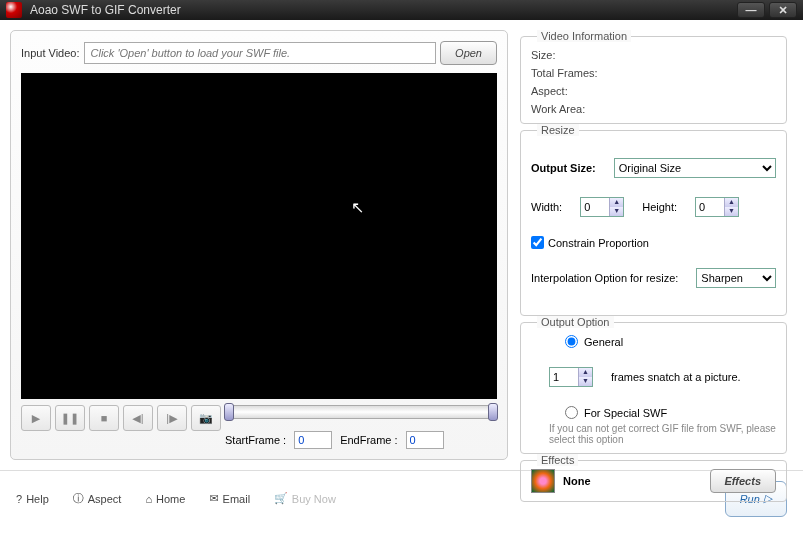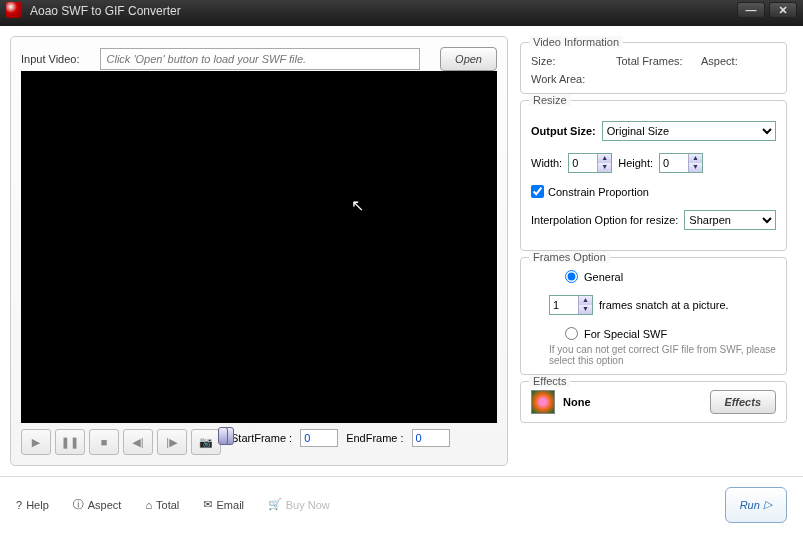--- a/index.html
+++ b/index.html
@@ -1,45 +1,45 @@
 <!DOCTYPE html>
 <html><head>
 <meta charset="utf-8">
 <style>
 * { box-sizing: border-box; margin: 0; padding: 0; font-family: Tahoma, Arial, sans-serif; font-size: 11px; }
 body { background: #fff; width: 803px; height: 544px; overflow: hidden; }
-.titlebar { height: 26px; background: linear-gradient(#3a3a3a, #1a1a1a); display: flex; align-items: flex-end; padding: 8px 6px; color: #ddd; }
+.titlebar { height: 20px; background: linear-gradient(#3a3a3a, #1a1a1a); display: flex; align-items: center; padding: 8px 6px; color: #ddd; }
 .titlebar .app-icon { width: 16px; height: 16px; background: radial-gradient(circle at 30% 30%, #fff, #cc0000 40%, #800000); border-radius: 2px; margin-right: 8px; }
 .titlebar .title { flex: 1; font-size: 12px; }
 .winbtns { display: flex; gap: 4px; }
 .winbtn { width: 28px; height: 16px; background: linear-gradient(#555,#333); border: 1px solid #222; border-radius: 3px; display: flex; align-items: center; justify-content: center; color: #ddd; cursor: pointer; font-weight: bold; }
 .content { padding: 10px; display: flex; gap: 6px; height: 450px; }
 .panel { border: 1px solid #ccc; border-radius: 5px; background: linear-gradient(#fdfdfd,#f5f5f5); padding: 10px; }
 .left { width: 498px; display: flex; flex-direction: column; }
 .right { flex: 1; display: flex; flex-direction: column; gap: 6px; padding: 6px; }
-.inputrow { display: flex; align-items: center; gap: 20px; }
+.inputrow { display: flex; align-items: center; gap: 4px; margin-bottom: 8px; }
 .label { color: #333; }
 .textinput { flex: 1; height: 22px; border: 1px solid #aaa; background: #fff; padding: 2px 6px; color: #999; font-style: italic; }
 .btn { height: 24px; padding: 0 14px; border: 1px solid #999; border-radius: 4px; background: linear-gradient(#fefefe,#e0e0e0); cursor: pointer; display: inline-flex; align-items: center; justify-content: center; color: #444; font-style: italic; }
 .video { flex: 1; background: #000; margin-bottom: 6px; position: relative; }
 .cursor { position: absolute; left: 330px; top: 125px; color: #fff; font-size: 16px; }
 .controls { display: flex; gap: 4px; align-items: flex-start; }
 .iconbtn { width: 30px; height: 26px; border: 1px solid #bbb; border-radius: 3px; background: linear-gradient(#fafafa,#e8e8e8); display: flex; align-items: center; justify-content: center; cursor: pointer; color: #888; }
-.slider-area { flex: 1; display: flex; flex-direction: row; gap: 4px; }
+.slider-area { flex: 1; display: flex; flex-direction: column; gap: 12px; }
 .rangeslider { height: 14px; background: linear-gradient(#ddd,#fff,#ddd); border: 1px solid #aaa; border-radius: 7px; position: relative; }
 .thumb { position: absolute; top: -3px; width: 10px; height: 18px; background: linear-gradient(#eef,#99c); border: 1px solid #668; border-radius: 3px; }
 .thumb.l { left: -2px; }
 .thumb.r { right: -2px; }
 .frameinputs { display: flex; gap: 8px; align-items: center; }
 .frameinputs input { width: 38px; height: 18px; border: 1px solid #aaa; padding: 0 3px; color: #0044cc; }
 .fieldset { border: 1px solid #ccc; border-radius: 4px; padding: 8px 10px; position: relative; }
-.fieldset .legend { position: absolute; top: -7px; left: 8px; background: #f9f9f9; padding: 0 4px; color: #555; }
-.info-grid { display: grid; grid-template-columns: 1fr 1fr 1fr; gap: 6px 10px; padding-top: 4px; }
+.fieldset .legend { position: absolute; top: -7px; left: 16px; background: #f9f9f9; padding: 0 4px; color: #555; }
+.info-grid { display: grid; grid-template-columns: 1fr; gap: 6px 10px; padding-top: 4px; }
 .info-grid div { color: #444; }
-.row { display: flex; align-items: center; gap: 6px; margin: 12px 0; }
+.row { display: flex; align-items: center; gap: 18px; margin: 19px 0; }
 .row.right-align { justify-content: flex-start; }
 select, .spin { height: 20px; border: 1px solid #7a9; background: #fff; }
 .spin { width: 44px; display: flex; }
 .spin input { width: 28px; border: none; padding: 0 3px; }
 .spinbtns { width: 14px; display: flex; flex-direction: column; border-left: 1px solid #aac; }
 .spinbtns div { flex: 1; background: linear-gradient(#eef,#cce); font-size: 7px; text-align: center; color: #336; cursor: pointer; }
 .radio { display: flex; align-items: center; gap: 6px; margin: 4px 0; padding-left: 34px; }
 .radio input { margin: 0; }
 .hint { color: #888; font-size: 10px; margin-left: 18px; margin-top: 2px; }
 .effects-row { display: flex; align-items: center; gap: 8px; font-weight: bold; }
@@ -140,21 +140,21 @@
       </div>
       <div class="row">
         <span>Interpolation Option for resize:</span>
         <select style="flex:1">
           <option>Sharpen</option>
         </select>
       </div>
     </div>
 
     <div class="fieldset">
-      <span class="legend">Frames Option</span>
+      <span class="legend">Output Option</span>
       <label class="radio">
         <input type="radio" name="oo" checked="" style="">
         <span>General</span>
       </label>
       <div class="row" style="margin-left:18px">
         <div class="spin">
           <input value="1" style="">
           <div class="spinbtns">
               <div>▲</div>
               <div>▼</div>
@@ -185,21 +185,21 @@
     <div class="footer-link">
         <span>?</span>
         <span>Help</span>
       </div>
     <div class="footer-link">
         <span>ⓘ</span>
         <span>Aspect</span>
       </div>
     <div class="footer-link">
         <span>⌂</span>
-        <span>Total</span>
+        <span>Home</span>
       </div>
     <div class="footer-link">
         <span>✉</span>
         <span>Email</span>
       </div>
     <div class="footer-link dim">
         <span>🛒</span>
         <span>Buy Now</span>
       </div>
   </div>

